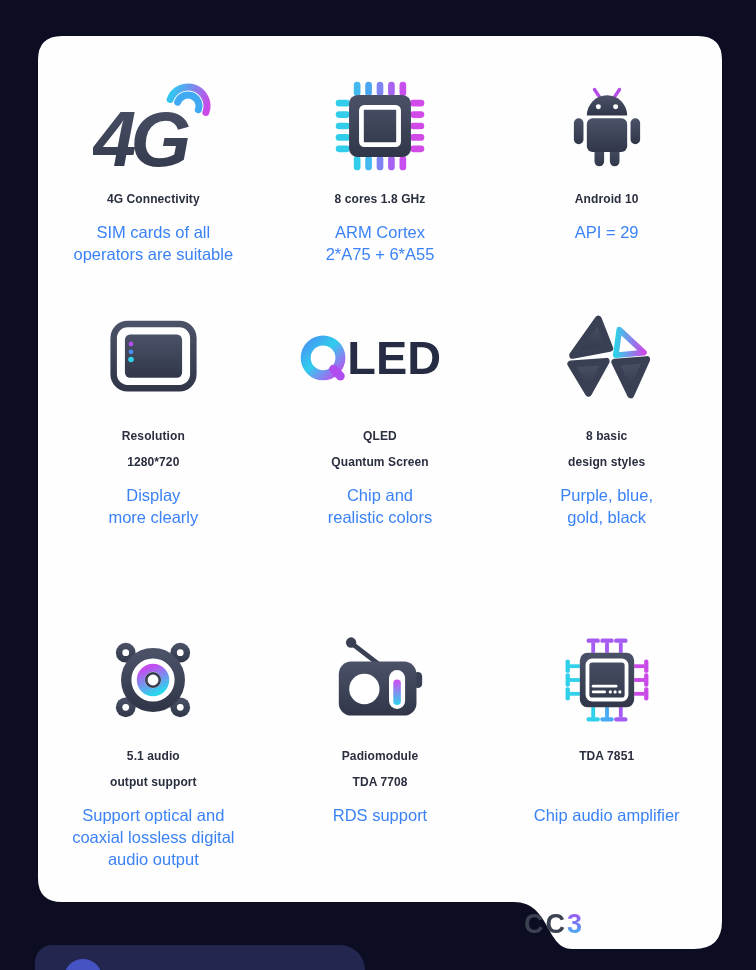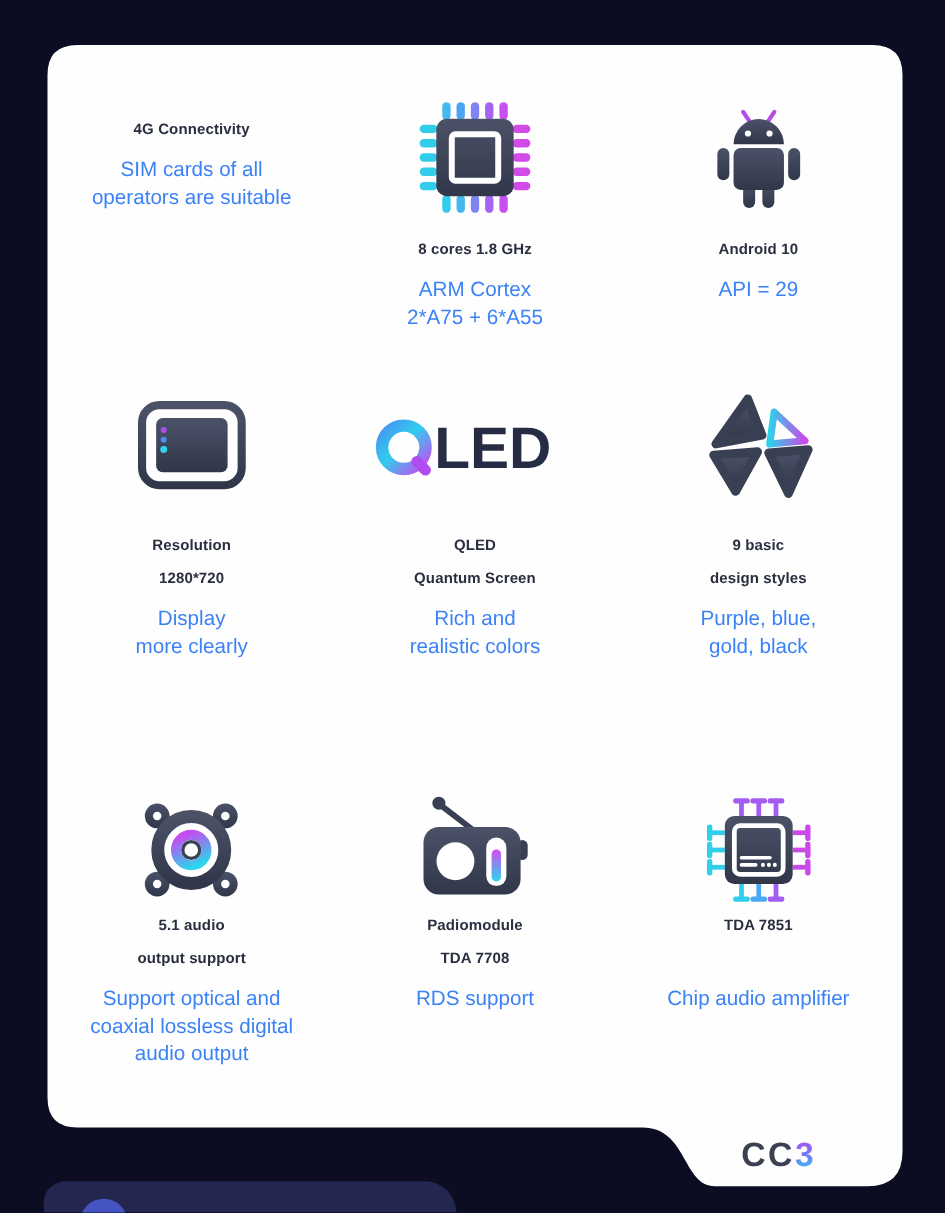--- a/index.html
+++ b/index.html
@@ -14,32 +14,32 @@
     display:grid;grid-template-columns:repeat(3,1fr);
     grid-template-rows:265px 278px auto;
   }
   .cell{display:flex;flex-direction:column;align-items:center;text-align:center;}
   .icon-box{display:flex;align-items:center;justify-content:center;}
   .row1{padding-top:42px;} .row1 .icon-box{height:96px;}
   .row1 .title{margin-top:12px;min-height:26px;}
   .row2{padding-top:16px;} .row2 .icon-box{height:80px;}
   .row2 .title{margin-top:26px;min-height:52px;}
   .row3{padding-top:54px;} .row3 .icon-box{height:94px;}
-  .row3 .title{min-height:52px;}
+  .row3 .title{margin-top:16px;min-height:52px;}
   .title{
     font-size:12px;font-weight:bold;color:#2a2f40;
     line-height:26px;white-space:pre-line;letter-spacing:.1px;
   }
   .subtitle{
     margin-top:9px;font-size:16.5px;color:#3b82f6;
     line-height:22px;white-space:pre-line;
   }
   .cc3-logo{
     position:absolute;left:524px;top:902px;width:198px;height:44px;
-    display:flex;align-items:center;justify-content:center;
+    display:flex;align-items:center;
     font-size:27px;font-weight:bold;letter-spacing:2px;color:#3b4150;
   }
   .cc3-three{
     background:linear-gradient(180deg,#b44df0 0%,#6e7df5 50%,#2fd4ec 100%);
     -webkit-background-clip:text;background-clip:text;color:transparent;
   }
   .bottom-panel{
     position:absolute;left:35px;top:945px;width:330px;height:25px;
     background:#232750;border-radius:18px 26px 0 0;
   }
@@ -52,20 +52,39 @@
 <body>
 
 <svg class="card-shape" viewBox="0 0 756 970" aria-hidden="true">
   <path d="M 62,36 L 698,36 Q 722,36 722,60 L 722,921 Q 722,949 694,949 L 572,949
            C 546,949 550,902 514,902 L 62,902 Q 38,902 38,878 L 38,60 Q 38,36 62,36 Z" fill="#fefefe"></path>
 </svg>
 
 <div class="grid">
 
   <div class="cell row1">
+    <div class="icon-box">
+      <svg width="120" height="92" viewBox="0 0 120 92">
+        <defs>
+          <linearGradient id="slateA" x1="0" y1="0" x2="0" y2="1">
+            <stop offset="0" stop-color="#4b5268"></stop>
+              <stop offset="1" stop-color="#313749"></stop>
+          </linearGradient>
+          <linearGradient id="arcG" x1="0" y1="0" x2="1" y2="0">
+            <stop offset="0" stop-color="#35c3f0"></stop>
+              <stop offset="1" stop-color="#cb49e8"></stop>
+          </linearGradient>
+        </defs>
+        <text x="0" y="86" font-size="78" font-weight="bold" font-style="italic" letter-spacing="-6" fill="url(#slateA)" font-family="Liberation Sans, sans-serif">4G</text>
+        <g transform="rotate(20 95 26)">
+          <path d="M 84,26 A 11,11 0 0 1 106,26" stroke="#3fa9f2" stroke-width="7" fill="none" stroke-linecap="round"></path>
+          <path d="M 76,26 A 19,19 0 0 1 114,26" stroke="url(#arcG)" stroke-width="7" fill="none" stroke-linecap="round"></path>
+        </g>
+      </svg>
+    </div>
     <div class="title">4G Connectivity</div>
     <div class="subtitle">SIM cards of all
 operators are suitable</div>
   </div>
 
   <div class="cell row1">
     <div class="icon-box">
       <svg width="100" height="100" viewBox="0 0 105 105">
         <defs>
           <linearGradient id="slateB" x1="0" y1="0" x2="0" y2="1">
@@ -161,21 +180,21 @@
             <stop offset="1" stop-color="#c44df0"></stop>
           </linearGradient>
         </defs>
         <circle cx="30" cy="32" r="20" fill="none" stroke="url(#qGrad)" stroke-width="11.5"></circle>
         <path d="M 42,45 L 50,53" stroke="#b04df0" stroke-width="10" stroke-linecap="round"></path>
         <text x="58" y="51" font-size="54" font-weight="bold" fill="#272c45" font-family="Liberation Sans, sans-serif" letter-spacing="0">LED</text>
       </svg>
     </div>
     <div class="title">QLED
 Quantum Screen</div>
-    <div class="subtitle">Rich and
+    <div class="subtitle">Chip and
 realistic colors</div>
   </div>
 
   <div class="cell row2">
     <div class="icon-box">
       <svg width="88" height="88" viewBox="0 0 100 100">
         <defs>
           <linearGradient id="slateE" x1="0" y1="0" x2="0" y2="1">
             <stop offset="0" stop-color="#4b5268"></stop>
               <stop offset="1" stop-color="#313749"></stop>
@@ -184,21 +203,21 @@
             <stop offset="0" stop-color="#2fd0ea"></stop>
               <stop offset="1" stop-color="#cb49e8"></stop>
           </linearGradient>
         </defs>
         <path d="M 40,7 L 53,40 L 11,48 Z" fill="url(#slateE)" stroke="#3a4053" stroke-width="8" stroke-linejoin="round"></path>
         <path d="M 64,19 L 92,45 L 60,48 Z" fill="none" stroke="url(#triGrad)" stroke-width="6.5" stroke-linejoin="round"></path>
         <path d="M 9,58 L 49,55 L 29,91 Z" fill="url(#slateE)" stroke="#3a4053" stroke-width="8" stroke-linejoin="round"></path>
         <path d="M 59,56 L 95,53 L 77,93 Z" fill="url(#slateE)" stroke="#3a4053" stroke-width="8" stroke-linejoin="round"></path>
       </svg>
     </div>
-    <div class="title">9 basic
+    <div class="title">8 basic
 design styles</div>
     <div class="subtitle">Purple, blue,
 gold, black</div>
   </div>
 
   <div class="cell row3">
     <div class="icon-box">
       <svg width="94" height="94" viewBox="0 0 100 100">
         <defs>
           <linearGradient id="slateF" x1="0" y1="0" x2="0" y2="1">

